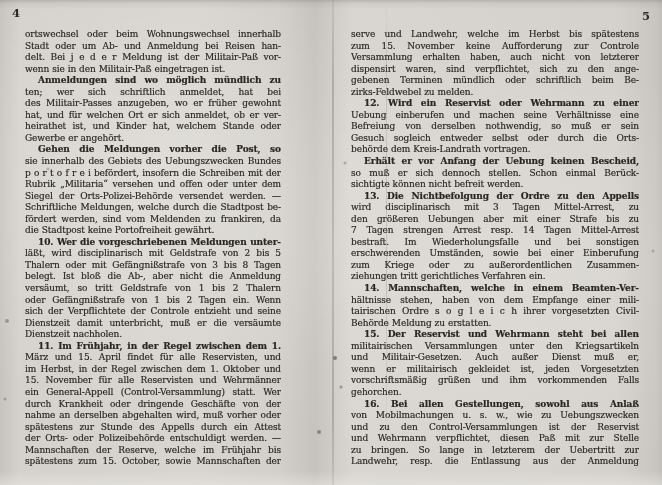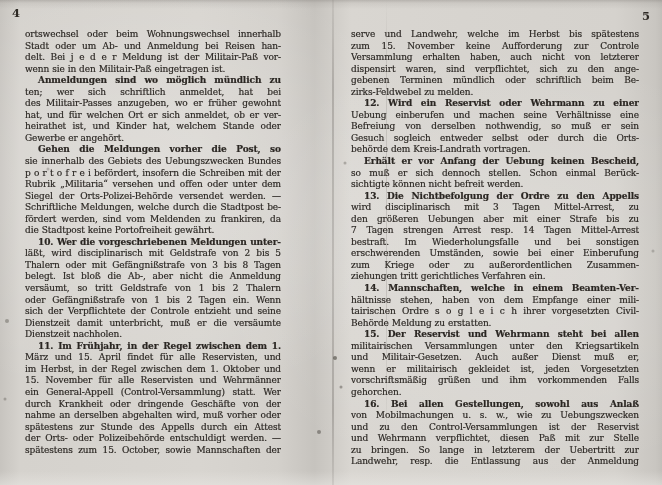--- a/index.html
+++ b/index.html
@@ -135,20 +135,21 @@
       <div class="line endline">Dienstzeit nachholen.</div>
       <div class="line indent">11. Im Frühjahr, in der Regel zwischen dem 1.</div>
       <div class="line">März und 15. April findet für alle Reservisten, und</div>
       <div class="line">im Herbst, in der Regel zwischen dem 1. Oktober und</div>
       <div class="line">15. November für alle Reservisten und Wehrmänner</div>
       <div class="line">ein General-Appell (Control-Versammlung) statt. Wer</div>
       <div class="line">durch Krankheit oder dringende Geschäfte von der Theil-</div>
       <div class="line">nahme an derselben abgehalten wird, muß vorher oder</div>
       <div class="line">spätestens zur Stunde des Appells durch ein Attest</div>
       <div class="line">der Orts- oder Polizeibehörde entschuldigt werden. —</div>
+      <div class="line">Mannschaften der Reserve, welche im Frühjahr bis</div>
       <div class="line">spätestens zum 15. October, sowie Mannschaften der Re-</div>
     </div>
 
   <div class="col col-right">
       <div class="line">serve und Landwehr, welche im Herbst bis spätestens</div>
       <div class="line">zum 15. November keine Aufforderung zur Controle</div>
       <div class="line">Versammlung erhalten haben, auch nicht von letzterer</div>
       <div class="line">dispensirt waren, sind verpflichtet, sich zu den ange-</div>
       <div class="line">gebenen Terminen mündlich oder schriftlich beim Be-</div>
       <div class="line endline">zirks-Feldwebel zu melden.</div>

